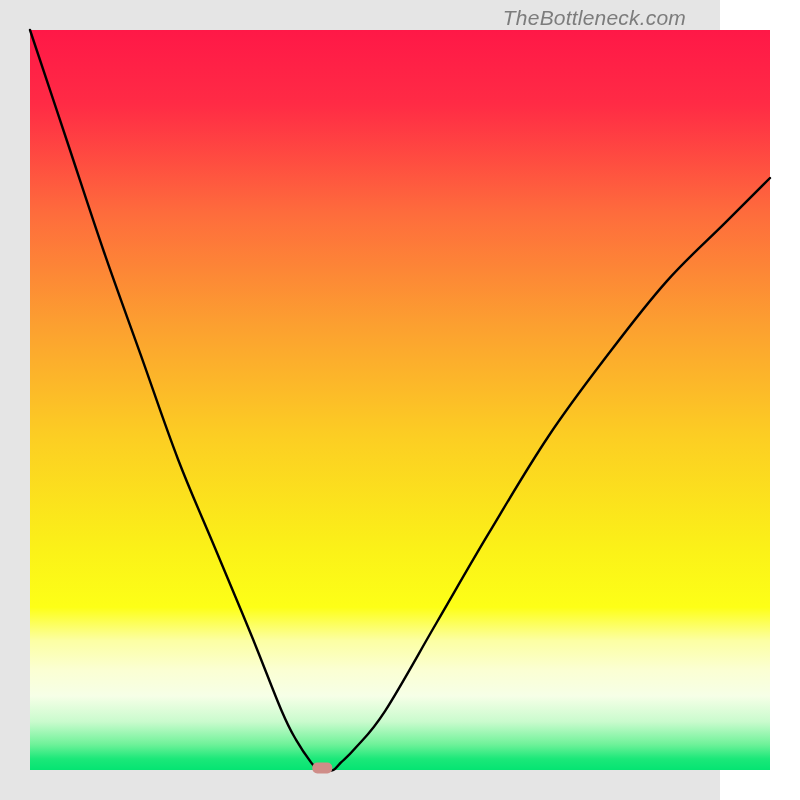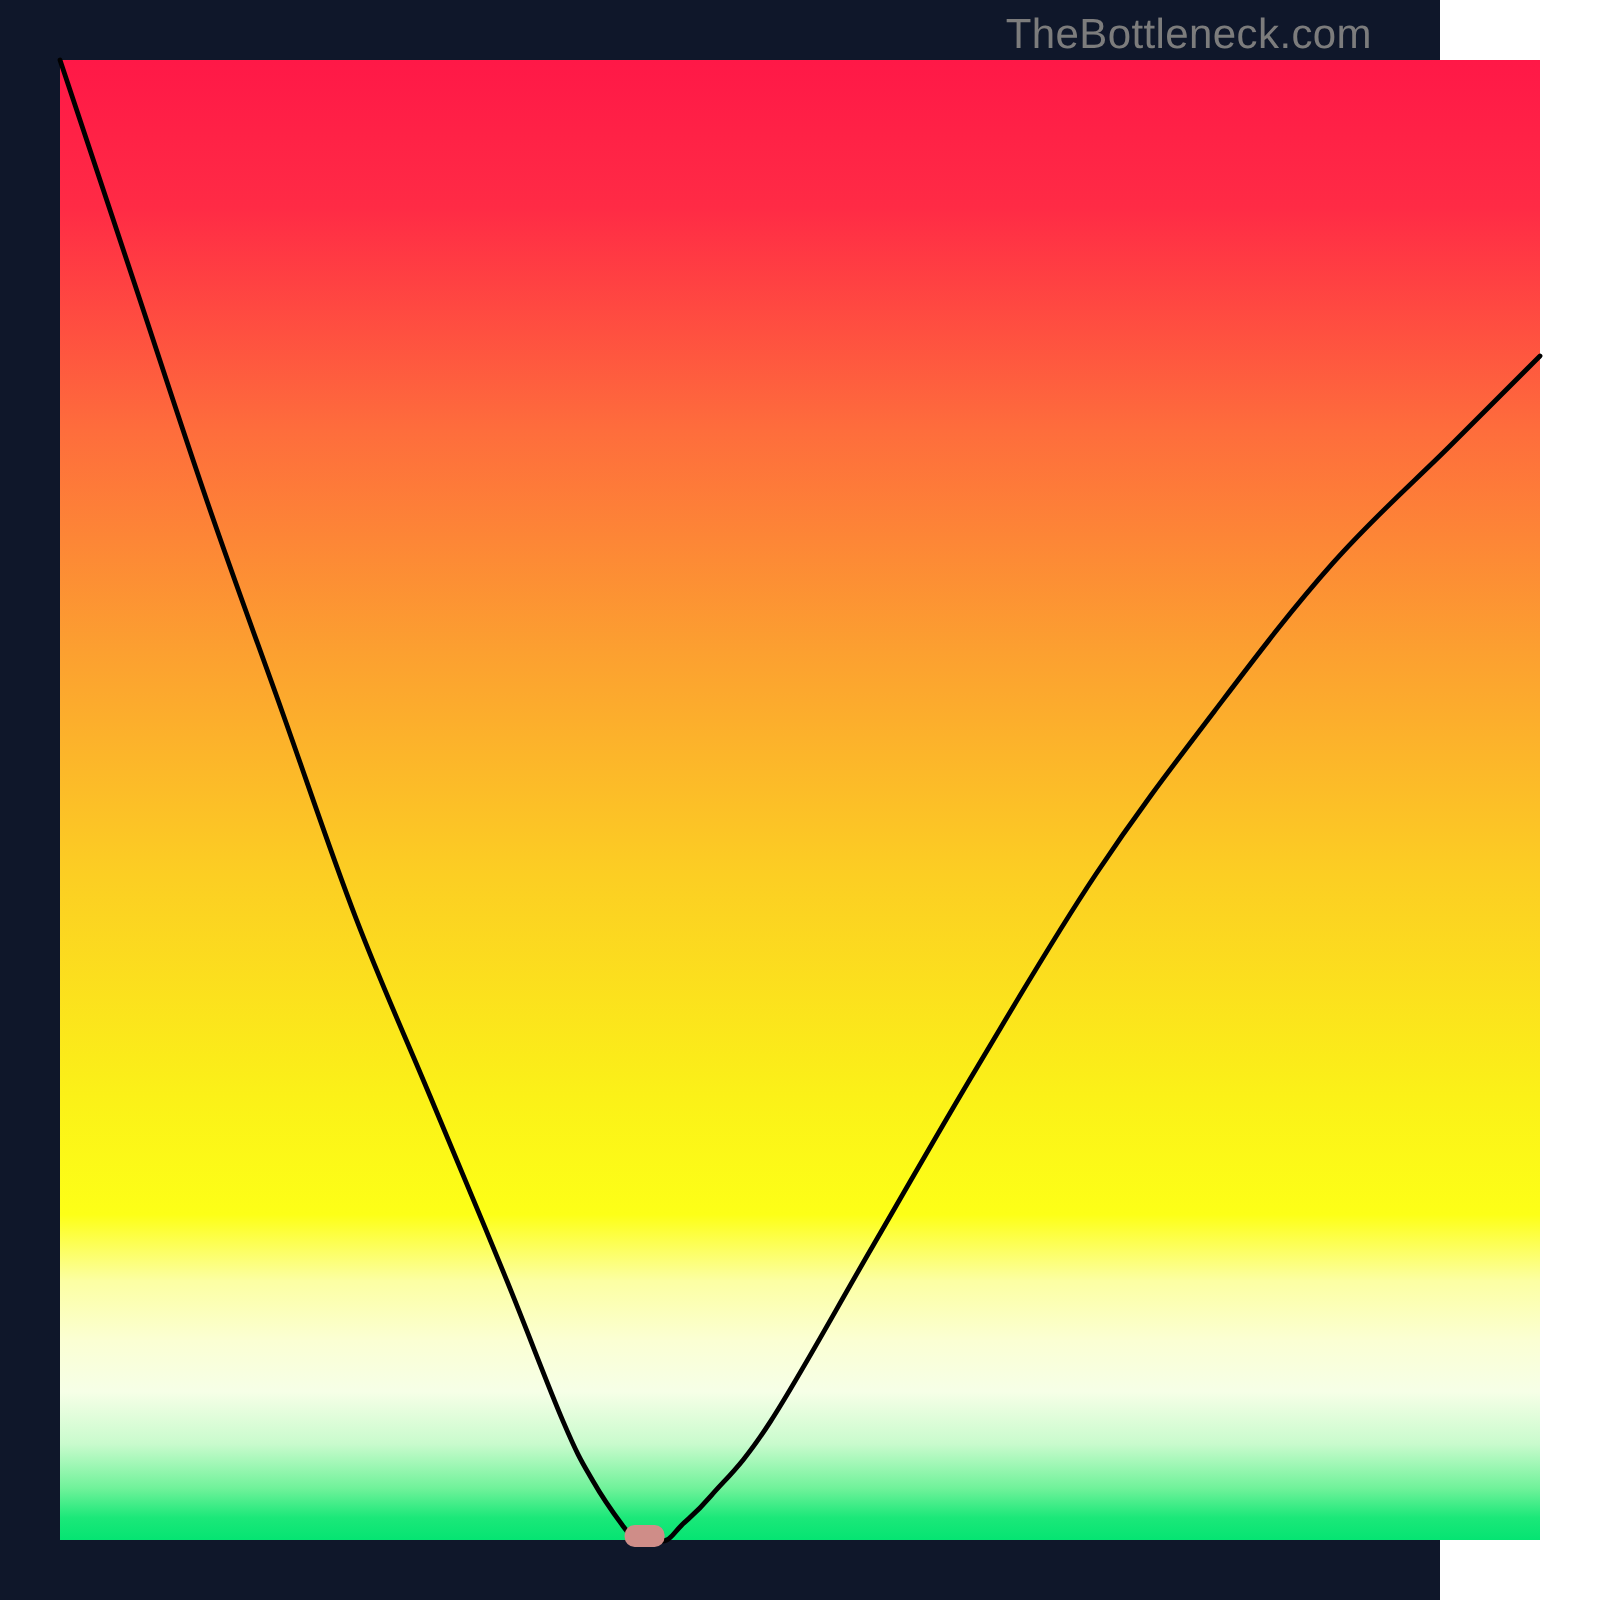--- a/index.html
+++ b/index.html
@@ -6,22 +6,23 @@
     margin: 0;
     padding: 0;
     width: 800px;
     height: 800px;
     overflow: hidden;
     font-family: Arial, Helvetica, sans-serif;
   }
   .outer {
     width: 720px;
     height: 800px;
-    background: #0f172a;
+    background: #e5e5e5;
     position: relative;
+    font-style: italic;
   }
   .plot-area {
     position: absolute;
     left: 30px;
     top: 30px;
     width: 740px;
     height: 740px;
   }
   .gradient-bg {
     position: absolute;

